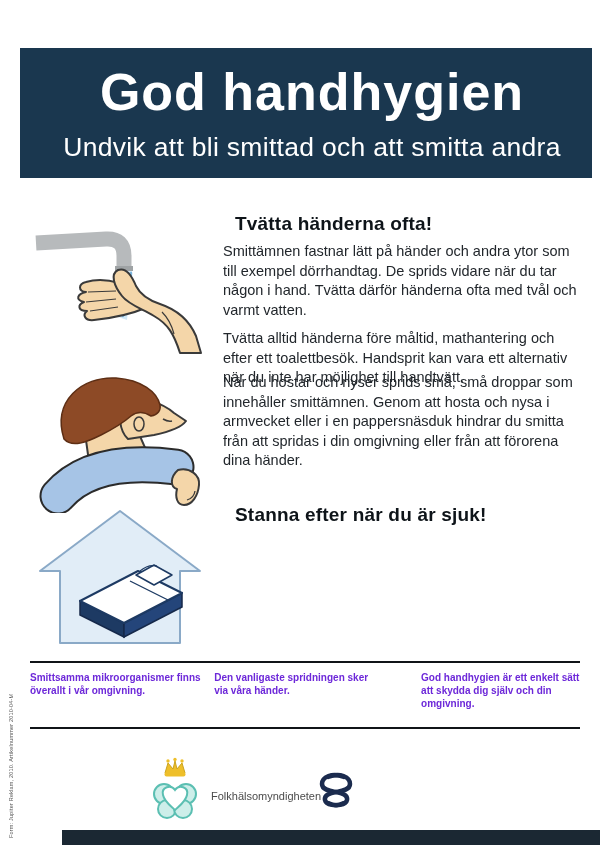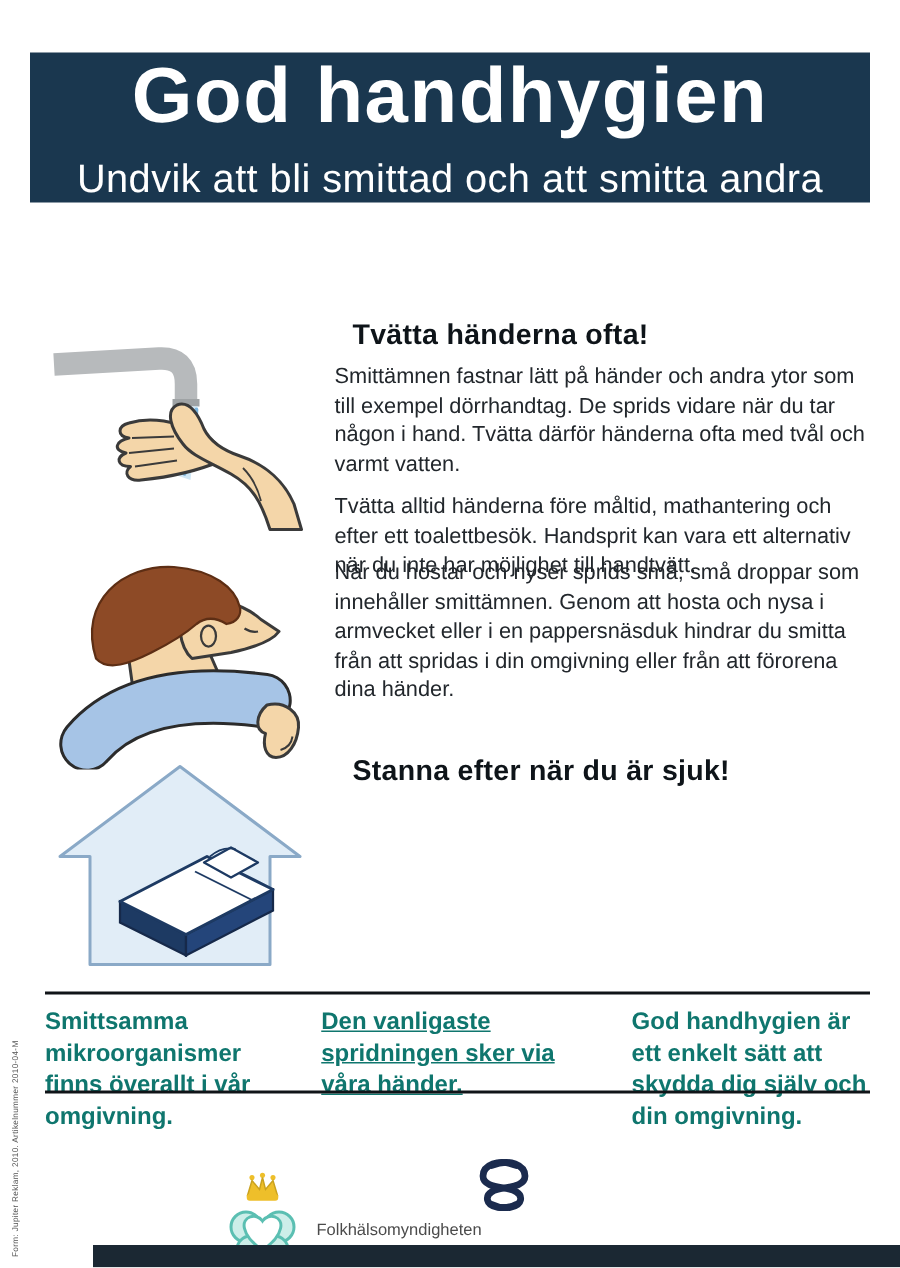--- a/index.html
+++ b/index.html
@@ -1,45 +1,45 @@
 <!DOCTYPE html>
 <html><head>
 <meta charset="utf-8">
 <style>
   html,body{margin:0;padding:0;background:#ffffff;}
   body{font-family:"Liberation Sans",sans-serif;-webkit-font-smoothing:antialiased;}
   .poster{position:relative;width:600px;height:845px;background:#ffffff;overflow:hidden;}
 
   
-  .header{position:absolute;left:20px;top:35px;width:560px;height:100px;background:#1a374f;
-          display:flex;flex-direction:column;align-items:center;justify-content:center;}
+  .header{position:absolute;left:20px;top:48px;width:560px;height:130px;background:#1a374f;
+          display:flex;flex-direction:column;align-items:center;justify-content:center;padding-left:12px;}
   .title{color:#ffffff;font-size:52px;font-weight:800;letter-spacing:1px;line-height:1;margin-top:2px;}
   .subtitle{color:#ffffff;font-size:26.5px;font-weight:400;letter-spacing:.3px;margin-top:14px;}
 
   
   .section-icon{position:absolute;left:30px;width:182px;height:142px;}
   .section-text{position:absolute;left:223px;width:358px;color:#22272c;}
   .section-text h2{margin:0 0 7px 12px;font-size:19px;font-weight:800;color:#0e1419;letter-spacing:.2px;}
   .section-text p{margin:0 0 9px 0;font-size:14.5px;line-height:19.5px;}
 
   .icon-row1{top:212px;} .text-row1{top:213px;}
   .icon-row2{top:371px;} .text-row2{top:373px;}
   .icon-row3{top:505px;} .text-row3{top:504px;}
 
   
   .rule{position:absolute;left:30px;width:550px;height:0;border-top:2.5px solid #101418;}
   .rule-top{top:661px;} .rule-bottom{top:727px;}
   .summary{position:absolute;left:30px;top:671px;width:550px;display:flex;}
-  .summary-col{font-size:16px;font-weight:800;line-height:1.32;color:#0f766e;}
+  .summary-col{font-size:10px;font-weight:800;line-height:1.32;color:#6d28d9;}
   .summary-col.c1{width:182px;margin-right:12px;}
-  .summary-col.c2{width:168px;margin-right:16px;text-decoration:underline;}
+  .summary-col.c2{width:168px;margin-right:16px;}
   .summary-col.c3{width:168px;margin-left:32px;}
 
   
-  .fhm{position:absolute;left:147px;top:781px;display:flex;align-items:center;}
+  .fhm{position:absolute;left:147px;top:757px;display:flex;align-items:center;}
   .fhm-label{font-size:11px;color:#4b4b4b;margin-left:8px;margin-top:14px;}
   .sos{position:absolute;left:314px;top:770px;display:flex;align-items:center;}
   .sos-label{font-family:"Liberation Serif",serif;font-size:17.5px;font-weight:700;color:#1b2b4e;margin-left:4px;margin-top:6px;}
 
   
   .bottom-bar{position:absolute;left:62px;top:830px;width:538px;height:15px;background:#1b2833;}
   .credit{position:absolute;left:8px;top:838px;transform-origin:0 0;transform:rotate(-90deg);
           font-size:5.5px;color:#555;white-space:nowrap;letter-spacing:.2px;}
   svg{display:block;}
 </style>

